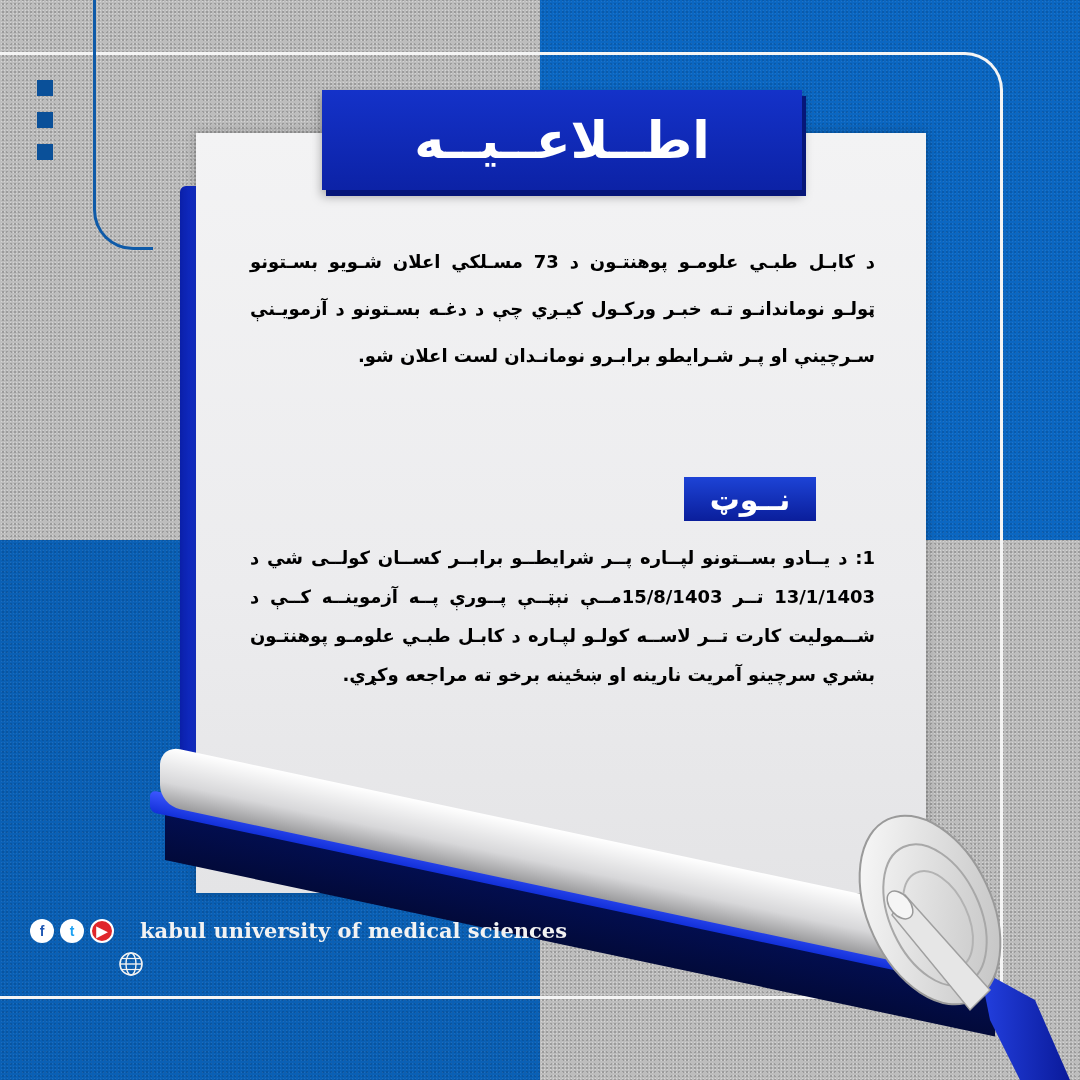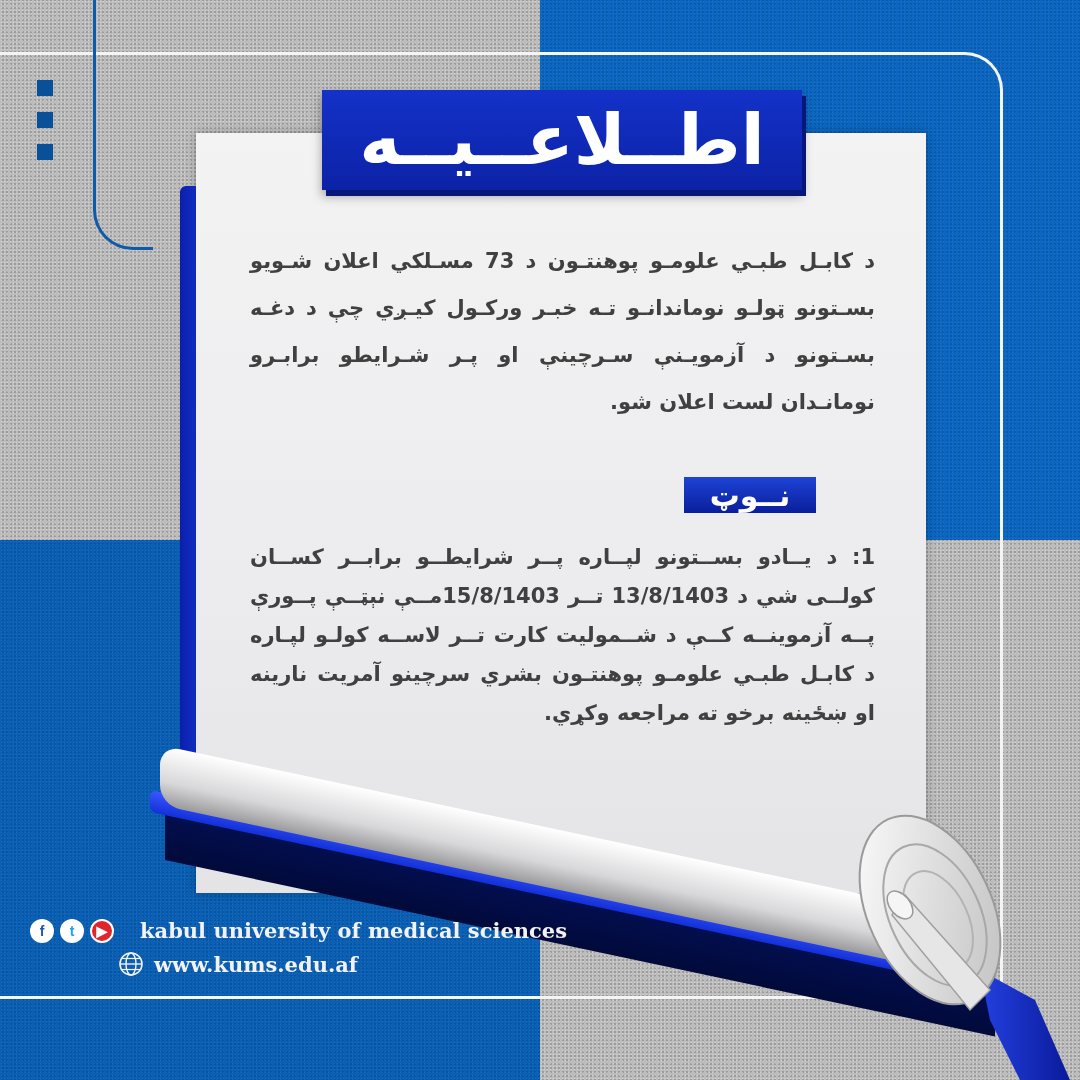--- a/index.html
+++ b/index.html
@@ -24,24 +24,24 @@
   .dots{position:absolute;left:37px;top:80px;}
   .dot{width:16px;height:16px;background:#0a5099;margin-bottom:16px;}
   
   .spine{position:absolute;left:180px;top:186px;width:18px;height:640px;background:linear-gradient(90deg,#0a1fa8,#1533d6);border-radius:6px 0 0 6px;}
   .paper{position:absolute;left:196px;top:133px;width:730px;height:760px;background:linear-gradient(180deg,#f3f3f4 0%,#ececee 60%,#e4e4e6 100%);box-shadow:0 0 10px rgba(0,0,0,.25);transform-origin:left top;}
   .roll{position:absolute;left:160px;top:745px;width:820px;height:60px;background:linear-gradient(180deg,#ffffff 0%,#d7d7d9 60%,#9a9a9c 100%);transform:skewY(12deg);transform-origin:left top;border-radius:20px 0 0 20px;}
   .roll-shadow{position:absolute;left:165px;top:790px;width:830px;height:70px;background:linear-gradient(180deg,#03105a,#020a3a);transform:skewY(12deg);transform-origin:left top;}
   .roll-lip{position:absolute;left:150px;top:790px;width:840px;height:22px;background:linear-gradient(180deg,#3b56ff,#1230d8);transform:skewY(12deg);transform-origin:left top;border-radius:6px;}
   
   .title-box{position:absolute;left:322px;top:90px;width:480px;height:100px;background:linear-gradient(180deg,#1432c9,#0c22a6);box-shadow:4px 6px 0 #061679,0 6px 10px rgba(0,0,0,.35);display:flex;align-items:center;justify-content:center;}
-  .title-text{color:#fff;font-family:"DejaVu Sans",sans-serif;font-weight:bold;font-size:70px;direction:rtl;letter-spacing:2px;}
-  .body-text{position:absolute;left:250px;width:625px;direction:rtl;text-align:justify;text-align-last:right;color:#404040;font-family:"DejaVu Sans",sans-serif;font-weight:bold;font-size:21px;line-height:47px;}
+  .title-text{color:#fff;font-family:"DejaVu Sans",sans-serif;font-weight:bold;font-size:51px;direction:rtl;letter-spacing:2px;}
+  .body-text{position:absolute;left:250px;width:625px;direction:rtl;text-align:justify;text-align-last:right;color:#000000;font-family:"DejaVu Sans",sans-serif;font-weight:bold;font-size:18px;line-height:47px;}
   #main-para{top:238px;}
-  .note-box{position:absolute;left:684px;top:477px;width:132px;height:36px;background:linear-gradient(180deg,#1d43d6,#0a1e9b);display:flex;align-items:center;justify-content:center;}
+  .note-box{position:absolute;left:684px;top:477px;width:132px;height:44px;background:linear-gradient(180deg,#1d43d6,#0a1e9b);display:flex;align-items:center;justify-content:center;}
   .note-text{color:#fff;font-weight:bold;font-size:30px;direction:rtl;}
   #notes{top:538px;line-height:39px;}
   .note-line{display:block;}
   
   .footer{position:absolute;left:30px;top:918px;color:#f2f2f2;font-family:"DejaVu Serif",serif;font-weight:bold;}
   .social{display:flex;align-items:center;gap:6px;}
   .ic{width:24px;height:24px;border-radius:50%;background:#fff;display:flex;align-items:center;justify-content:center;font-size:14px;font-weight:bold;font-family:"Liberation Sans",sans-serif;}
   .ic.fb{color:#1f57b3;}
   .ic.tw{color:#1da1f2;}
   .ic.yt{color:#fff;background:#e0262b;border:2px solid #fff;box-sizing:border-box;}
@@ -81,21 +81,21 @@
   <span class="title-text">اطــلاعــيــه</span>
 </div>
 
 <div class="body-text" id="main-para">د کابـل طبـي علومـو پوهنتـون د 73 مسـلکي اعلان شـويو بسـتونو ټولـو نوماندانـو تـه خبـر ورکـول کيـږي چې د دغـه بسـتونو د آزمويـنې سـرچينې او پـر شـرايطو برابـرو نومانـدان لست اعلان شو.</div>
 
 <div class="note-box">
   <span class="note-text">نــوټ</span>
 </div>
 
 <div class="body-text" id="notes">
-  <span class="note-line">1: د يــادو بســتونو لپــاره پــر شرايطــو برابــر کســان کولــی شي د 13/8/1403 تــر 15/8/1403مــې نېټــې پــورې پــه آزموينــه کــې د شــموليت کارت تــر لاســه کولـو لپـاره د کابـل طبـي علومـو پوهنتـون بشري سرچينو آمريت نارينه او ښځينه برخو ته مراجعه وکړي.</span>
+  <span class="note-line">1: د يــادو بســتونو لپــاره پــر شرايطــو برابــر کســان کولــی شي د 13/1/1403 تــر 15/8/1403مــې نېټــې پــورې پــه آزموينــه کــې د شــموليت کارت تــر لاســه کولـو لپـاره د کابـل طبـي علومـو پوهنتـون بشري سرچينو آمريت نارينه او ښځينه برخو ته مراجعه وکړي.</span>
 </div>
 
 <svg class="mega" viewBox="0 0 260 290">
   <defs>
     <linearGradient id="hornG" x1="0" y1="0" x2="1" y2="1">
       <stop offset="0" stop-color="#ffffff"></stop>
       <stop offset="1" stop-color="#bdbdbd"></stop>
     </linearGradient>
     <linearGradient id="handleG" x1="0" y1="0" x2="1" y2="0">
       <stop offset="0" stop-color="#2340e0"></stop>
@@ -118,15 +118,14 @@
     <span class="uni">kabul university of medical sciences</span>
   </div>
   <div class="web">
     <svg width="26" height="26" viewBox="0 0 26 26">
       <circle cx="13" cy="13" r="11" fill="none" stroke="#f2f2f2" stroke-width="1.6"></circle>
       <ellipse cx="13" cy="13" rx="5" ry="11" fill="none" stroke="#f2f2f2" stroke-width="1.4"></ellipse>
       <line x1="2" y1="13" x2="24" y2="13" stroke="#f2f2f2" stroke-width="1.4"></line>
       <line x1="4" y1="7.5" x2="22" y2="7.5" stroke="#f2f2f2" stroke-width="1.2"></line>
       <line x1="4" y1="18.5" x2="22" y2="18.5" stroke="#f2f2f2" stroke-width="1.2"></line>
     </svg>
-    <span class="web-url">www.kums.edu.af</span>
   </div>
 </div>
 
 </body></html>

